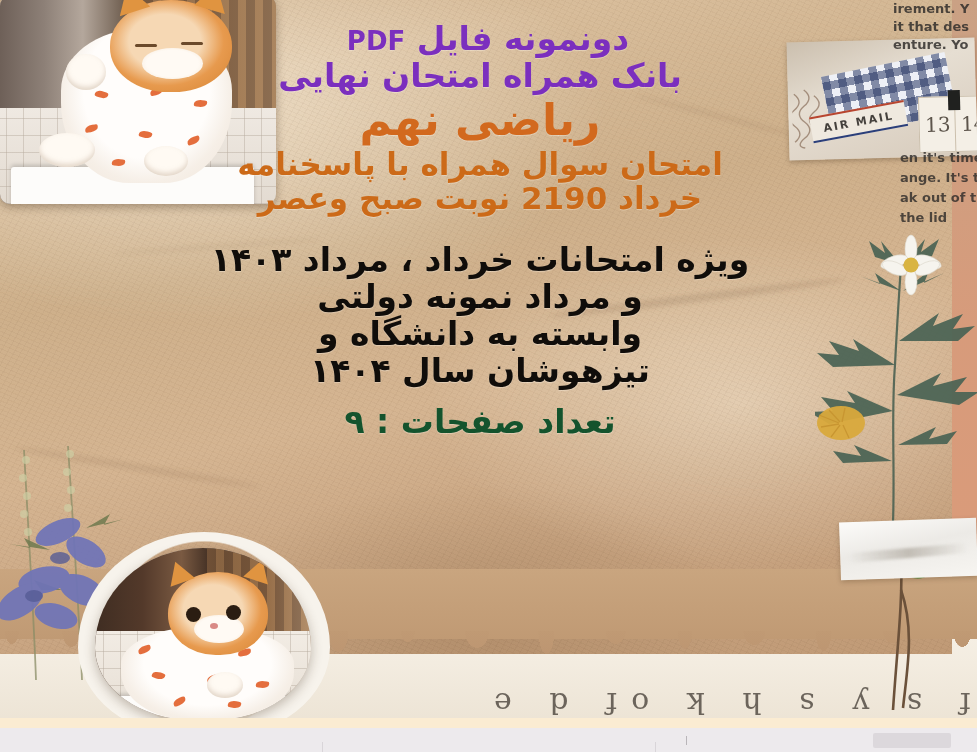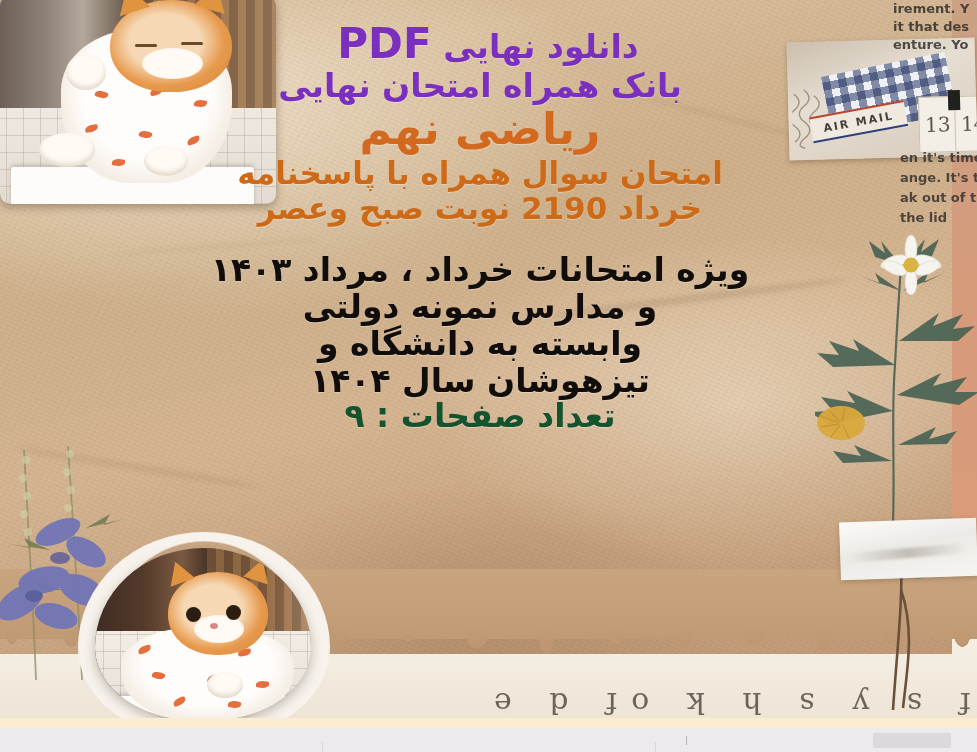--- a/index.html
+++ b/index.html
@@ -223,29 +223,29 @@
   
   .headline{
     position:absolute;left:150px;top:22px;width:660px;
     text-align:center;direction:rtl;
     font-family:"DejaVu Sans","Liberation Sans",sans-serif;
     font-weight:700;line-height:1.06;
     text-shadow:0 1px 1px rgba(255,250,240,.35);
   }
   .ln{display:block;white-space:nowrap;}
   .ln.l1{font-size:33px;color:#7b2fbe;margin-bottom:2px;}
-  .ln.l1 .lat{direction:ltr;display:inline-block;font-size:42px;margin-left:16px;}
+  .ln.l1 .lat{direction:ltr;display:inline-block;font-size:26px;margin-left:16px;}
   .ln.l2{font-size:33px;color:#7b2fbe;margin-bottom:3px;}
   .ln.l3{font-size:44px;color:#d2691e;margin-bottom:4px;}
   .ln.l4{font-size:31px;color:#cc6a18;margin-bottom:2px;}
   .ln.l5{font-size:31px;color:#cc6a18;margin-bottom:6px;}
   .ln.l6{font-size:33px;color:#100d0a;margin-bottom:2px;margin-top:28px;}
   .ln.l7{font-size:33px;color:#100d0a;margin-bottom:2px;}
   .ln.l8{font-size:33px;color:#100d0a;margin-bottom:2px;text-align:center;}
-  .ln.l9{font-size:33px;color:#100d0a;}
+  .ln.l9{font-size:33px;color:#100d0a;margin-bottom:16px;}
   .ln.l10{font-size:33px;color:#14532d;}
 
   
   #chrome-bar{
     position:absolute;left:0;top:727px;width:977px;height:25px;
     background:#edeaed;border-top:1px solid #d5d1d5;
   }
   #chrome-bar .cream{
     position:absolute;left:0;top:-10px;width:977px;height:10px;background:#fbecd2;
   }
@@ -448,28 +448,28 @@
       <div style="position:absolute;left:18%;top:42%;width:15px;height:15px;border-radius:50%;background:#2b1d12;"></div>
       <div style="position:absolute;left:58%;top:40%;width:15px;height:15px;border-radius:50%;background:#2b1d12;"></div>
       <div style="position:absolute;left:42%;top:62%;width:8px;height:6px;border-radius:50%;background:#d98a86;"></div>
     </div>
     <div class="paw" style="left:52%;top:72%;width:36px;height:26px;"></div>
   </div>
 
   <div class="tape"></div>
 
   <div class="headline">
-    <span class="ln l1"><span>دانلود نهایی</span>
+    <span class="ln l1"><span>دونمونه فایل</span>
       <span class="lat">PDF</span></span>
     <span class="ln l2">بانک همراه امتحان نهایی</span>
     <span class="ln l3">ریاضی نهم</span>
     <span class="ln l4">امتحان سوال همراه با پاسخنامه</span>
     <span class="ln l5">خرداد 2190 نوبت صبح وعصر</span>
     <span class="ln l6">ویژه امتحانات خرداد ، مرداد ۱۴۰۳</span>
-    <span class="ln l7">و مدارس نمونه دولتی</span>
+    <span class="ln l7">و مرداد نمونه دولتی</span>
     <span class="ln l8">وابسته به دانشگاه و</span>
     <span class="ln l9">تیزهوشان سال ۱۴۰۴</span>
     <span class="ln l10">تعداد صفحات : ۹</span>
   </div>
 
 </div>
 
 <div id="chrome-bar">
   <div class="cream"></div>
   <div class="seg s1"></div>

